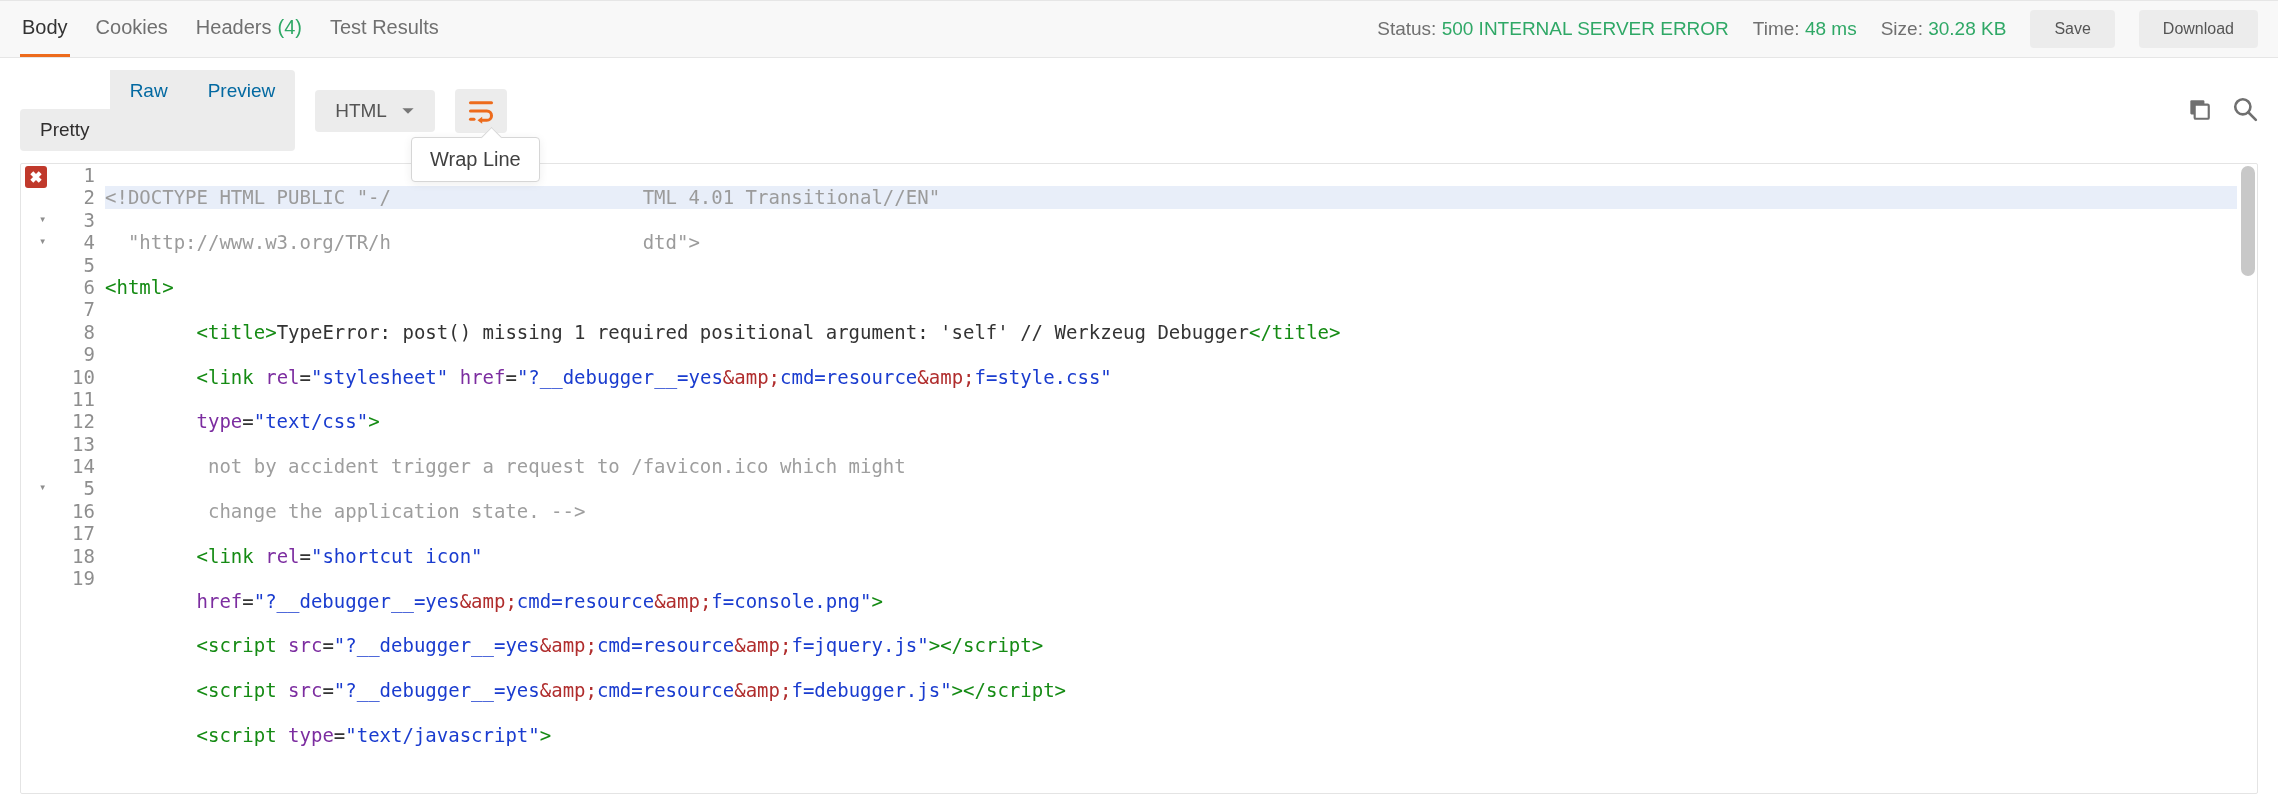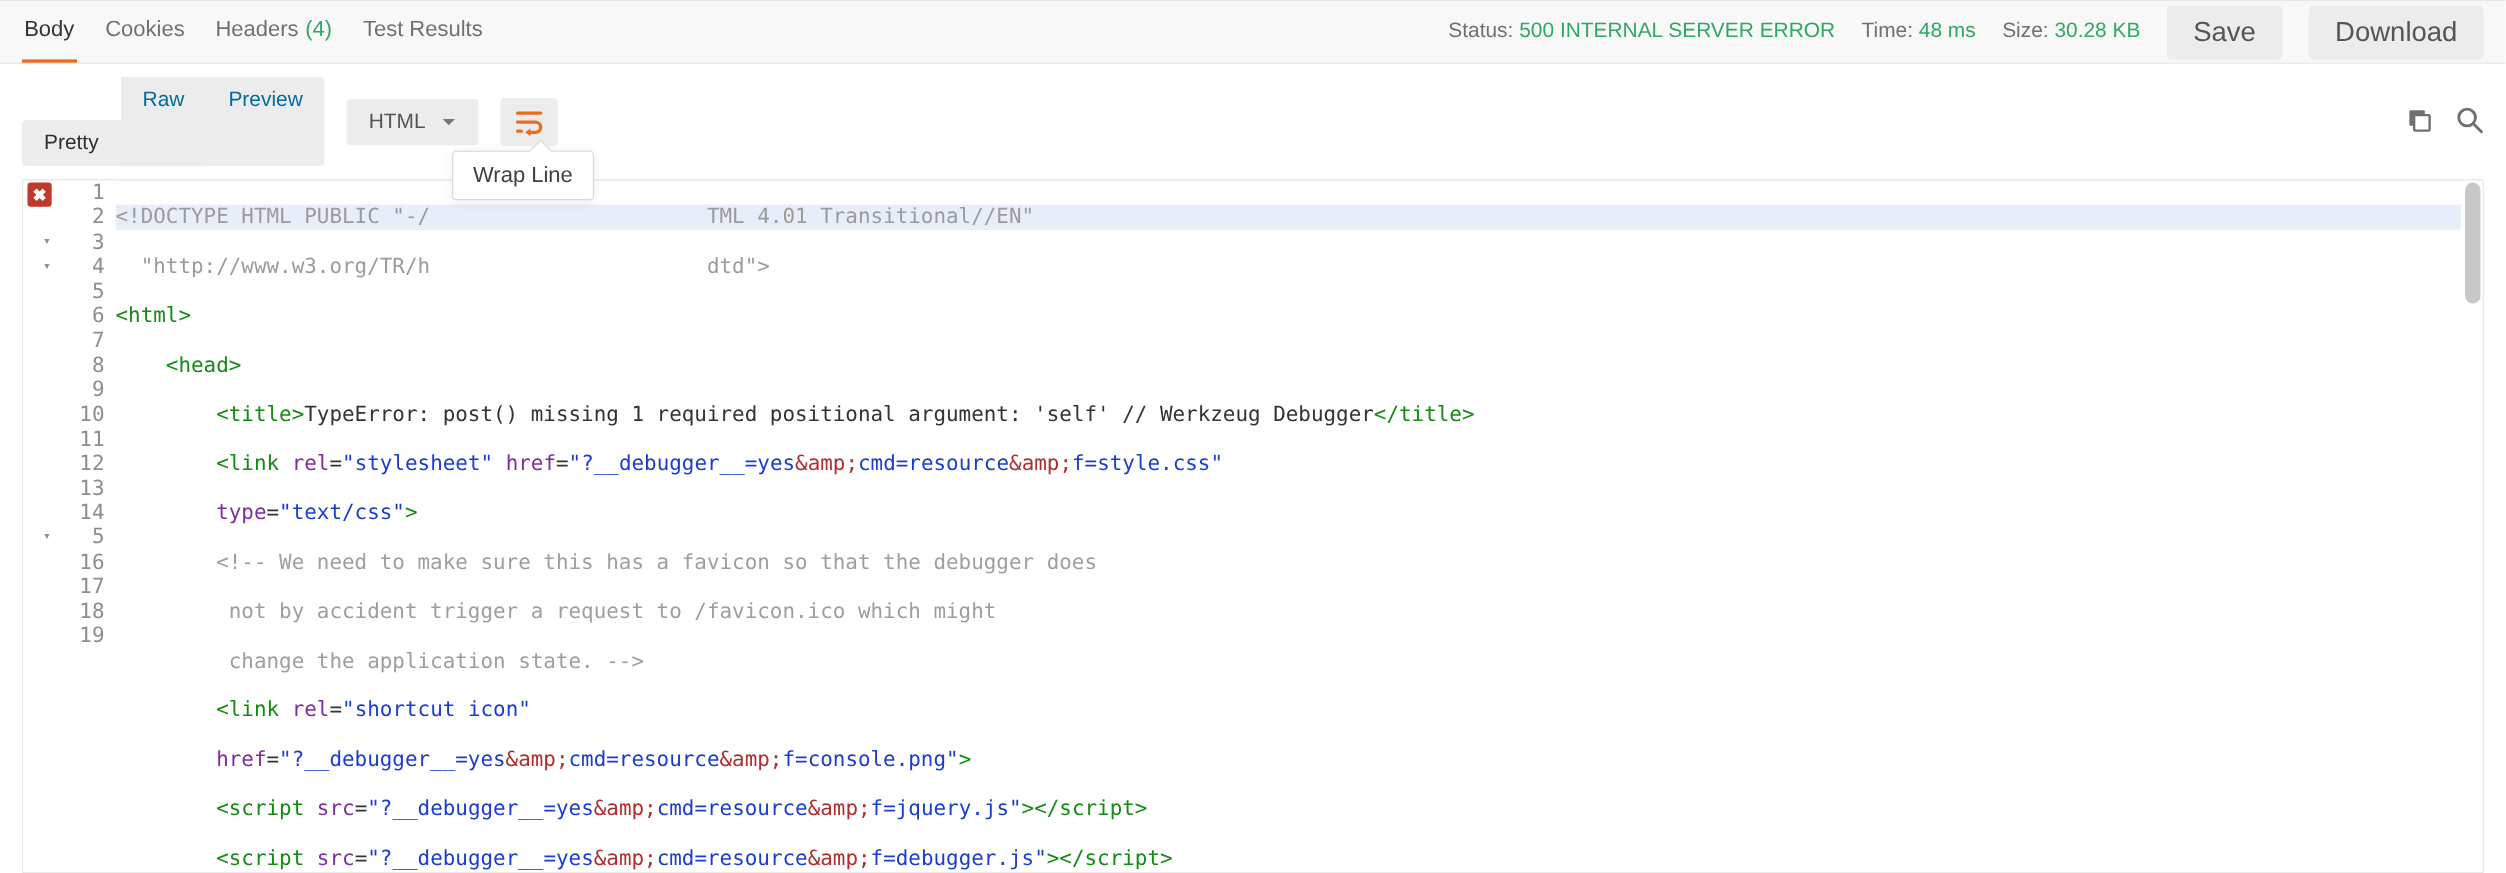--- a/index.html
+++ b/index.html
@@ -7,21 +7,21 @@
   .panel { width: 2278px; height: 794px; display: flex; flex-direction: column; }
 
   
   .meta-bar { display: flex; align-items: center; height: 58px; border-bottom: 1px solid #e6e6e6; border-top: 1px solid #e6e6e6; padding: 0 20px; background: #f7f7f7d0; }
   .tabs { display: flex; gap: 24px; align-items: center; height: 100%; }
   .tab { padding: 0 2px; height: 100%; display: flex; align-items: center; font-size: 20px; color: #707070; cursor: pointer; border-bottom: 3px solid transparent; }
   .tab.active { color: #333; font-weight: 500; border-bottom-color: #ED6B1C; }
   .tab .count { color: #2FA866; margin-left: 6px; }
   .meta-right { margin-left: auto; display: flex; align-items: center; gap: 24px; font-size: 19px; color: #707070; }
   .meta-pair .value-green { color: #2FA866; }
-  .btn { background: #ececec; color: #555; border: none; padding: 10px 24px; font-size: 25px; border-radius: 4px; cursor: pointer; }
+  .btn { background: #ececec; color: #555; border: none; padding: 10px 24px; font-size: 16px; border-radius: 4px; cursor: pointer; }
 
   
   .toolbar { display: flex; align-items: center; gap: 6px; padding: 12px 20px; }
   .seg { display: flex; }
   .seg .segitem { background: #ececec; padding: 10px 20px; font-size: 19px; color: #0369a1; cursor: pointer; }
   .seg .segitem.active { color: #302e2e; font-weight: 500; margin-top: 39px; }
   .seg .segitem:first-child { border-top-left-radius: 4px; border-bottom-left-radius: 4px; }
   .seg .segitem:last-child { border-top-right-radius: 4px; border-bottom-right-radius: 4px; }
   .select-format { display: flex; align-items: center; gap: 14px; background: #ececec; padding: 10px 20px; border-radius: 4px; font-size: 19px; color: #555; cursor: pointer; margin-left: 14px; }
   .select-format svg { width: 14px; height: 14px; fill: #777; }
@@ -158,25 +158,23 @@
       <div class="ln arrow">5</div>
       <div class="ln">16</div>
       <div class="ln">17</div>
       <div class="ln">18</div>
       <div class="ln">19</div>
     </div>
     <div class="code">
 <div class="codeline hl"><span class="t-doct">&lt;!DOCTYPE HTML PUBLIC "-/</span><span style="visibility:hidden">xxxxxxxxxxxxxxxxxxxxxx</span><span class="t-doct">TML 4.01 Transitional//EN"</span></div>
 <div class="codeline"><span class="t-doct">  "http://www.w3.org/TR/h</span><span style="visibility:hidden">xxxxxxxxxxxxxxxxxxxxxx</span><span class="t-doct">dtd"&gt;</span></div>
 <div class="codeline"><span class="t-tag">&lt;</span><span class="t-tag">html</span><span class="t-tag">&gt;</span></div>
-<div class="codeline"><span>    </span><span class="t-tag">&lt;</span><span class="t-tag">head</span><span class="t-tag">&gt;</span></div>
 <div class="codeline"><span>        </span><span class="t-tag">&lt;</span><span class="t-tag">title</span><span class="t-tag">&gt;</span><span class="t-txt">TypeError: post() missing 1 required positional argument: 'self' // Werkzeug Debugger</span><span class="t-tag">&lt;/</span><span class="t-tag">title</span><span class="t-tag">&gt;</span></div>
 <div class="codeline"><span>        </span><span class="t-tag">&lt;</span><span class="t-tag">link</span><span> </span><span class="t-attr">rel</span><span>=</span><span class="t-str">"stylesheet"</span> <span class="t-attr">href</span><span>=</span><span class="t-str">"?__debugger__=yes</span><span class="t-ent">&amp;amp;</span><span class="t-str">cmd=resource</span><span class="t-ent">&amp;amp;</span><span class="t-str">f=style.css"</span></div>
 <div class="codeline"><span>        </span><span class="t-attr">type</span><span>=</span><span class="t-str">"text/css"</span><span class="t-tag">&gt;</span></div>
-<div class="codeline"><span>        </span><span class="t-cmt">&lt;!-- We need to make sure this has a favicon so that the debugger does</span></div>
 <div class="codeline"><span>         </span><span class="t-cmt">not by accident trigger a request to /favicon.ico which might</span></div>
 <div class="codeline"><span>         </span><span class="t-cmt">change the application state. --&gt;</span></div>
 <div class="codeline"><span>        </span><span class="t-tag">&lt;</span><span class="t-tag">link</span> <span class="t-attr">rel</span><span>=</span><span class="t-str">"shortcut icon"</span></div>
 <div class="codeline"><span>        </span><span class="t-attr">href</span><span>=</span><span class="t-str">"?__debugger__=yes</span><span class="t-ent">&amp;amp;</span><span class="t-str">cmd=resource</span><span class="t-ent">&amp;amp;</span><span class="t-str">f=console.png"</span><span class="t-tag">&gt;</span></div>
 <div class="codeline"><span>        </span><span class="t-tag">&lt;</span><span class="t-tag">script</span> <span class="t-attr">src</span><span>=</span><span class="t-str">"?__debugger__=yes</span><span class="t-ent">&amp;amp;</span><span class="t-str">cmd=resource</span><span class="t-ent">&amp;amp;</span><span class="t-str">f=jquery.js"</span><span class="t-tag">&gt;</span><span class="t-tag">&lt;/</span><span class="t-tag">script</span><span class="t-tag">&gt;</span></div>
 <div class="codeline"><span>        </span><span class="t-tag">&lt;</span><span class="t-tag">script</span> <span class="t-attr">src</span><span>=</span><span class="t-str">"?__debugger__=yes</span><span class="t-ent">&amp;amp;</span><span class="t-str">cmd=resource</span><span class="t-ent">&amp;amp;</span><span class="t-str">f=debugger.js"</span><span class="t-tag">&gt;</span><span class="t-tag">&lt;/</span><span class="t-tag">script</span><span class="t-tag">&gt;</span></div>
 <div class="codeline"><span>        </span><span class="t-tag">&lt;</span><span class="t-tag">script</span> <span class="t-attr">type</span><span>=</span><span class="t-str">"text/javascript"</span><span class="t-tag">&gt;</span></div>
 
 
 

